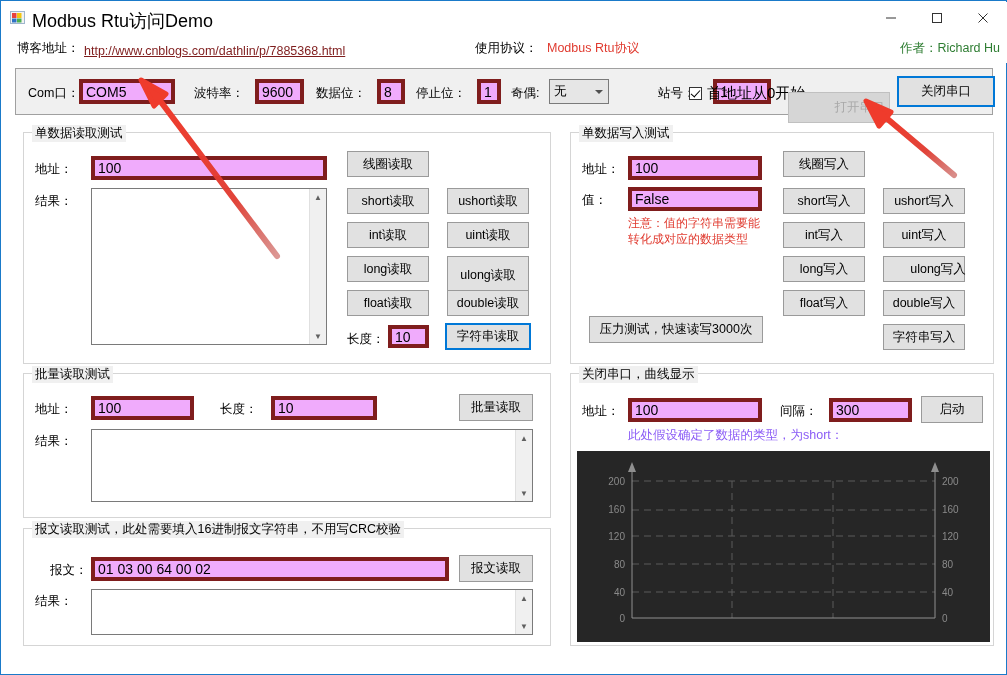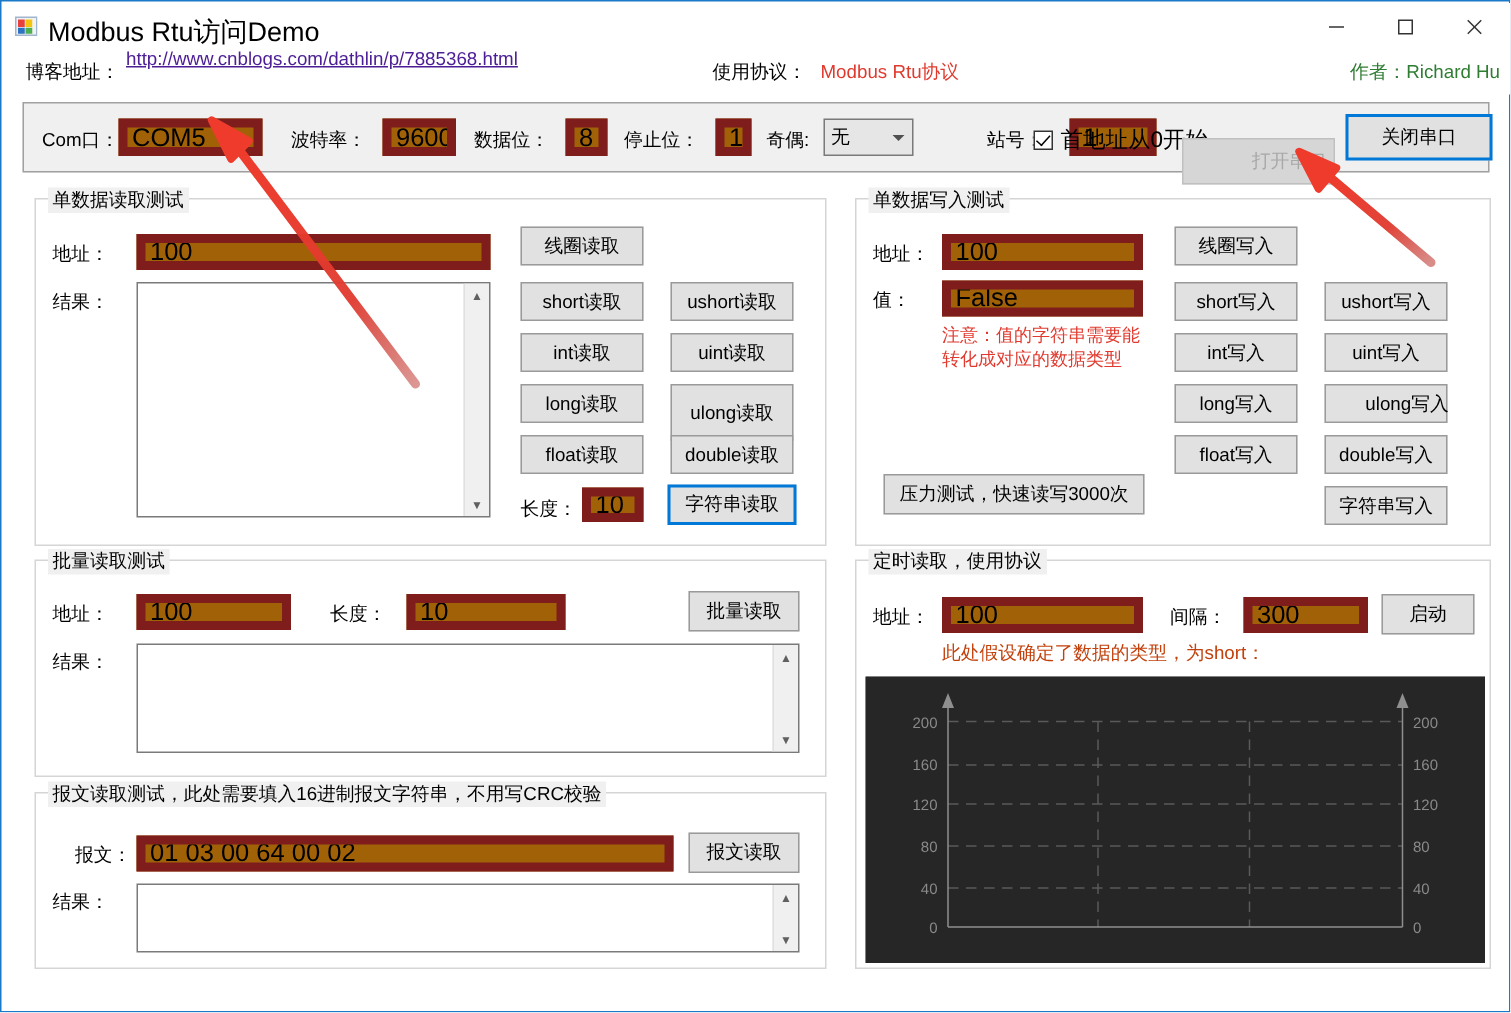--- a/index.html
+++ b/index.html
@@ -46,21 +46,21 @@
   #btn-max{right:47px;}
   #btn-close{right:1px;}
 
   
   .infobar{
     position:absolute;left:1px;top:31px;width:1005px;height:31px;
     background:#ffffff;
   }
   .infobar .lbl{position:absolute;top:8px;font-size:12.5px;color:#000;white-space:nowrap;}
   .infobar .lnk{
-    position:absolute;top:0;font-size:12.5px;color:#4c1d95;
+    position:absolute;top:12px;font-size:12.5px;color:#7f1d1d;
     text-decoration:underline;white-space:nowrap;cursor:pointer;
   }
   .infobar .red{position:absolute;top:8px;font-size:12.5px;color:#e03a2f;white-space:nowrap;}
   .infobar .green{position:absolute;top:8px;font-size:12.5px;color:#2e7d32;white-space:nowrap;}
 
   
   .panel{
     position:absolute;
     box-sizing:border-box;
     border:1px solid #a0a0a0;
@@ -74,24 +74,24 @@
   .gb-title{
     position:absolute;top:-8px;left:8px;
     background:#f0f0f0;padding:0 3px;
     font-size:12.5px;color:#000;white-space:nowrap;
   }
   .lbl{
     position:absolute;font-size:12.5px;color:#000;white-space:nowrap;
   }
   .tbox{
     position:absolute;box-sizing:border-box;
-    border:6px solid #7f1d1d;
-    background:#a16207;
+    border:4px solid #7f1d1d;
+    background:#f0abfc;
     font-family:"Liberation Sans","DejaVu Sans",sans-serif;
-    font-size:17px;color:#000;
+    font-size:14px;color:#000;
     padding:0 3px;
     display:flex;align-items:center;
     overflow:hidden;
   }
   .tarea{
     position:absolute;box-sizing:border-box;
     border:1px solid #7a7a7a;
     background:#fff;
     overflow:hidden;
   }
@@ -331,31 +331,31 @@
       <span class="lbl" style="left:11px;top:64px;">结果：</span>
       <div class="tarea" style="left:67px;top:60px;width:442px;height:46px;">
         <div class="scrollv">
           <div class="arrow up">▲</div>
           <div class="arrow down">▼</div>
         </div>
       </div>
     </div>
 
     <div class="groupbox" style="left:569px;top:372px;width:424px;height:273px;">
-      <span class="gb-title">定时读取，使用协议</span>
+      <span class="gb-title">关闭串口，曲线显示</span>
 
       <span class="lbl" style="left:11px;top:29px;">地址：</span>
       <div class="tbox" style="left:57px;top:24px;width:134px;height:24px;">100</div>
 
       <span class="lbl" style="left:209px;top:29px;">间隔：</span>
       <div class="tbox" style="left:258px;top:24px;width:83px;height:24px;">300</div>
 
       <div class="btn" style="left:350px;top:22px;width:62px;height:27px;">启动</div>
 
-      <span class="lbl" style="left:57px;top:53px;color:#c2410c;">此处假设确定了数据的类型，为short：</span>
+      <span class="lbl" style="left:57px;top:53px;color:#8b5cf6;">此处假设确定了数据的类型，为short：</span>
 
       <div class="chart" style="left:6px;top:77px;width:413px;height:191px;">
         <svg width="413" height="191" viewBox="0 0 413 191">
           <rect x="0" y="0" width="413" height="191" fill="#262626"></rect>
           <g>
 
             <line x1="55" y1="30" x2="358" y2="30" stroke="#5a5a5a" stroke-width="1" stroke-dasharray="7 5"></line>
             <line x1="55" y1="59" x2="358" y2="59" stroke="#5a5a5a" stroke-width="1" stroke-dasharray="7 5"></line>
             <line x1="55" y1="85" x2="358" y2="85" stroke="#5a5a5a" stroke-width="1" stroke-dasharray="7 5"></line>
             <line x1="55" y1="113" x2="358" y2="113" stroke="#5a5a5a" stroke-width="1" stroke-dasharray="7 5"></line>

